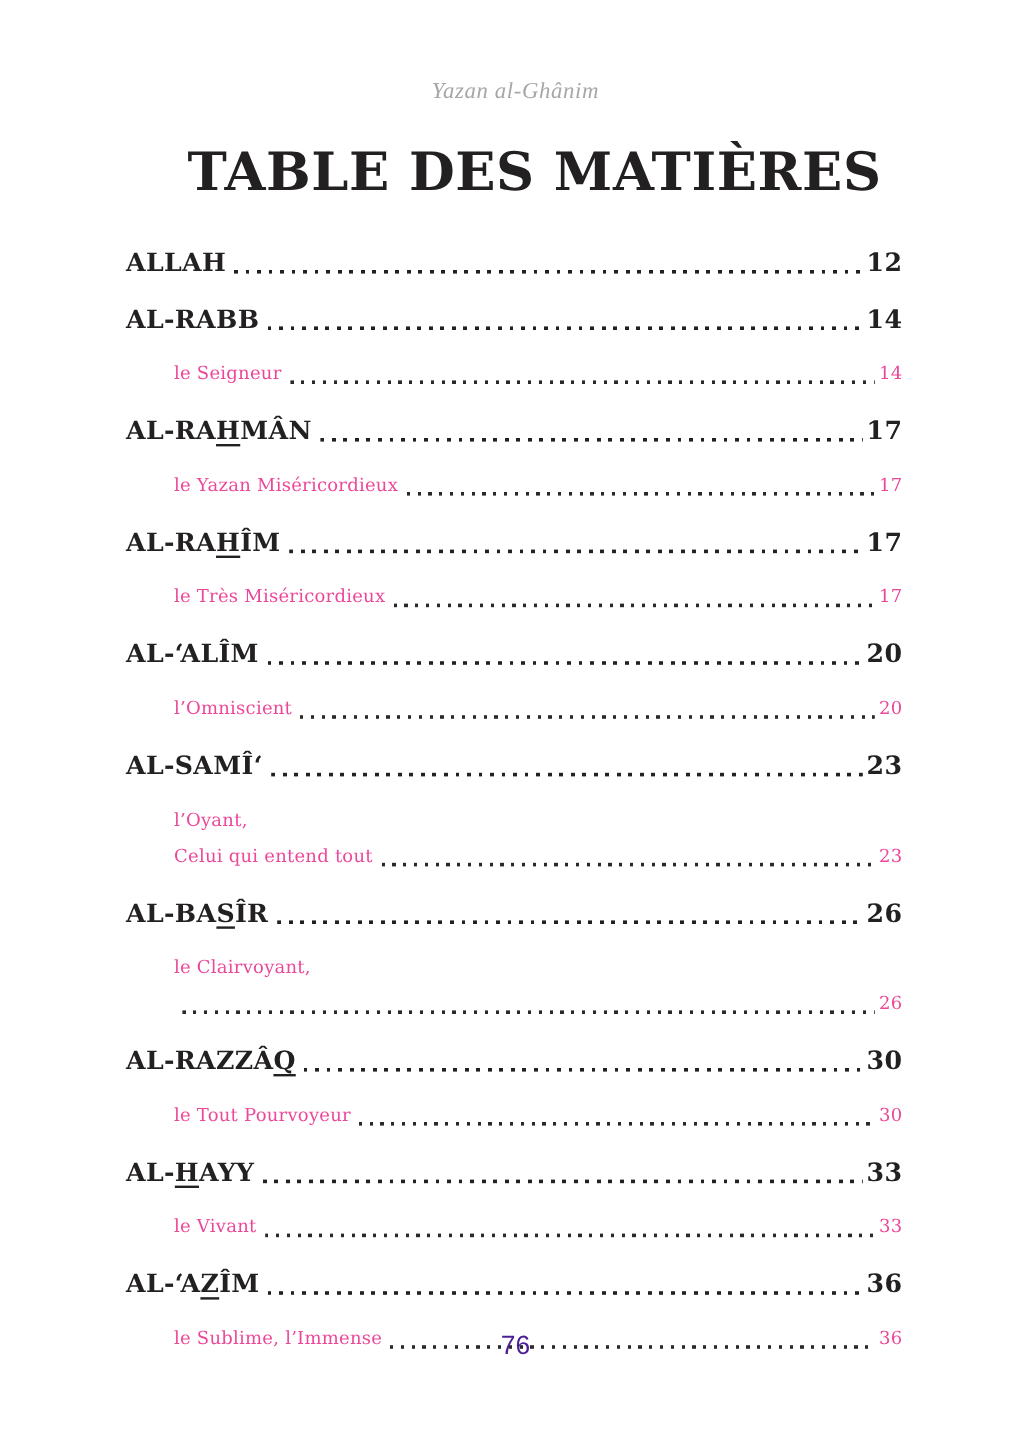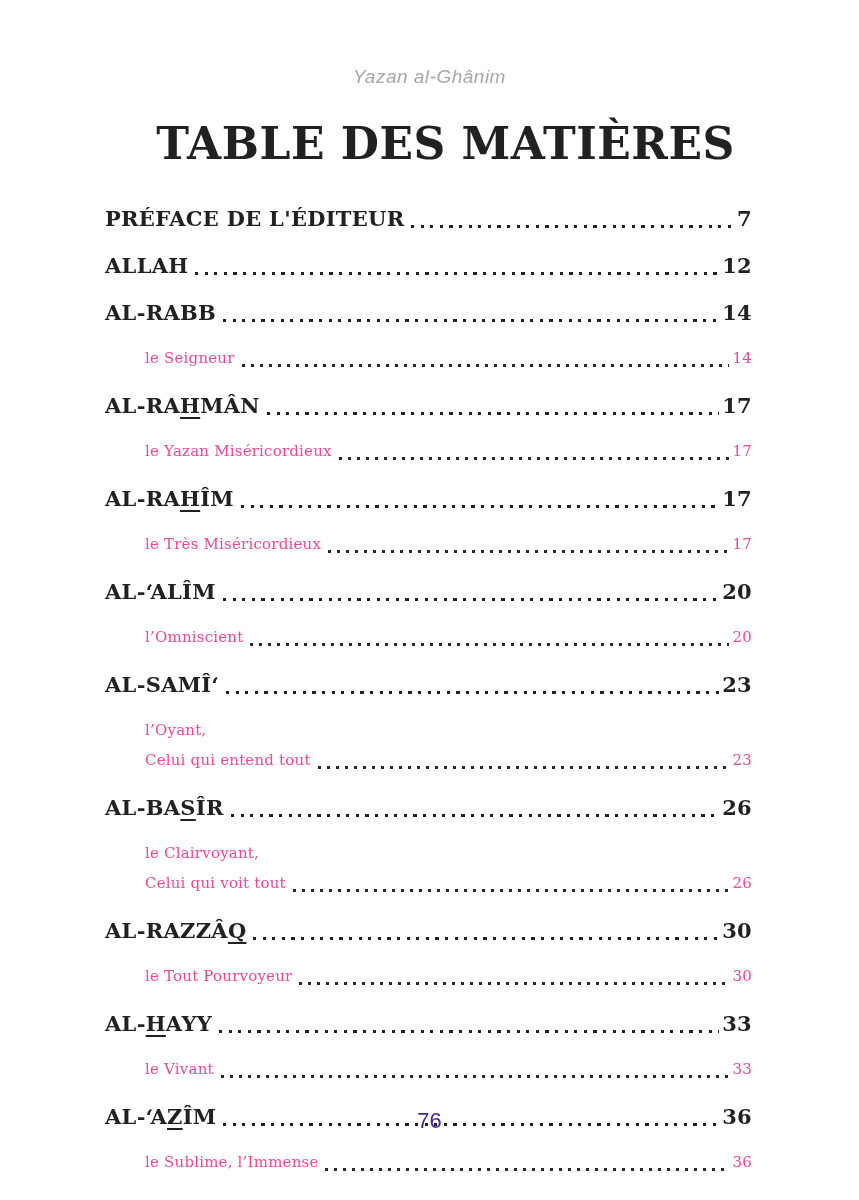--- a/index.html
+++ b/index.html
@@ -12,21 +12,21 @@
   }
   .page {
     position: relative;
     width: 859px; height: 1200px;
     background: #ffffff;
   }
   .running-head {
     position: absolute;
     top: 66px; left: 0; width: 100%;
     text-align: center;
-    font-family: Liberation Sans, sans-serif;
+    font-family: Liberation Serif, serif;
     font-style: italic;
     font-size: 19px;
     letter-spacing: 0.5px;
     color: #a7a7a7;
   }
   .title {
     position: absolute;
     top: 102px; left: 0; width: 100%;
     margin: 16px;
     text-align: center;
@@ -90,27 +90,20 @@
 <body>
 
 <div class="page">
   <div class="running-head">Yazan al-Ghânim</div>
 
   <h1 class="title">TABLE DES MATIÈRES</h1>
 
   <div class="toc" id="toc">
       <div class="entry">
         <div class="row main">
-          <span class="label"><span>PRÉFACE DE L'ÉDITEUR</span></span>
-          <span class="leader"></span>
-          <span class="pg">7</span>
-        </div>
-      </div>
-      <div class="entry">
-        <div class="row main">
           <span class="label"><span>ALLAH</span></span>
           <span class="leader"></span>
           <span class="pg">12</span>
         </div>
       </div>
       <div class="entry">
         <div class="row main">
           <span class="label"><span>AL-RABB</span></span>
           <span class="leader"></span>
           <span class="pg">14</span>
@@ -182,21 +175,20 @@
       </div>
       <div class="entry">
         <div class="row main">
           <span class="label"><span>AL-BA</span><span class="u">S</span><span>ÎR</span></span>
           <span class="leader"></span>
           <span class="pg">26</span>
         </div>
         <div class="sub">
           <div class="subline">le Clairvoyant,</div>
           <div class="row subrow">
-            <span class="sublabel">Celui qui voit tout</span>
             <span class="leader sublead"></span>
             <span class="pg subpg">26</span>
           </div>
         </div>
       </div>
       <div class="entry">
         <div class="row main">
           <span class="label"><span>AL-RAZZÂ</span><span class="u">Q</span></span>
           <span class="leader"></span>
           <span class="pg">30</span>

